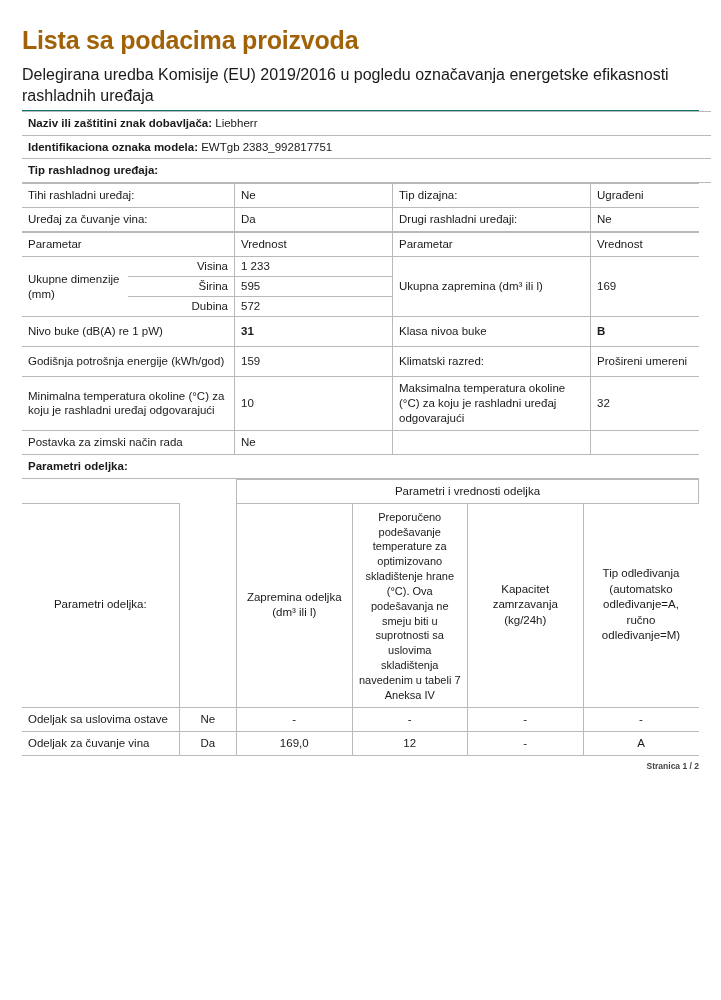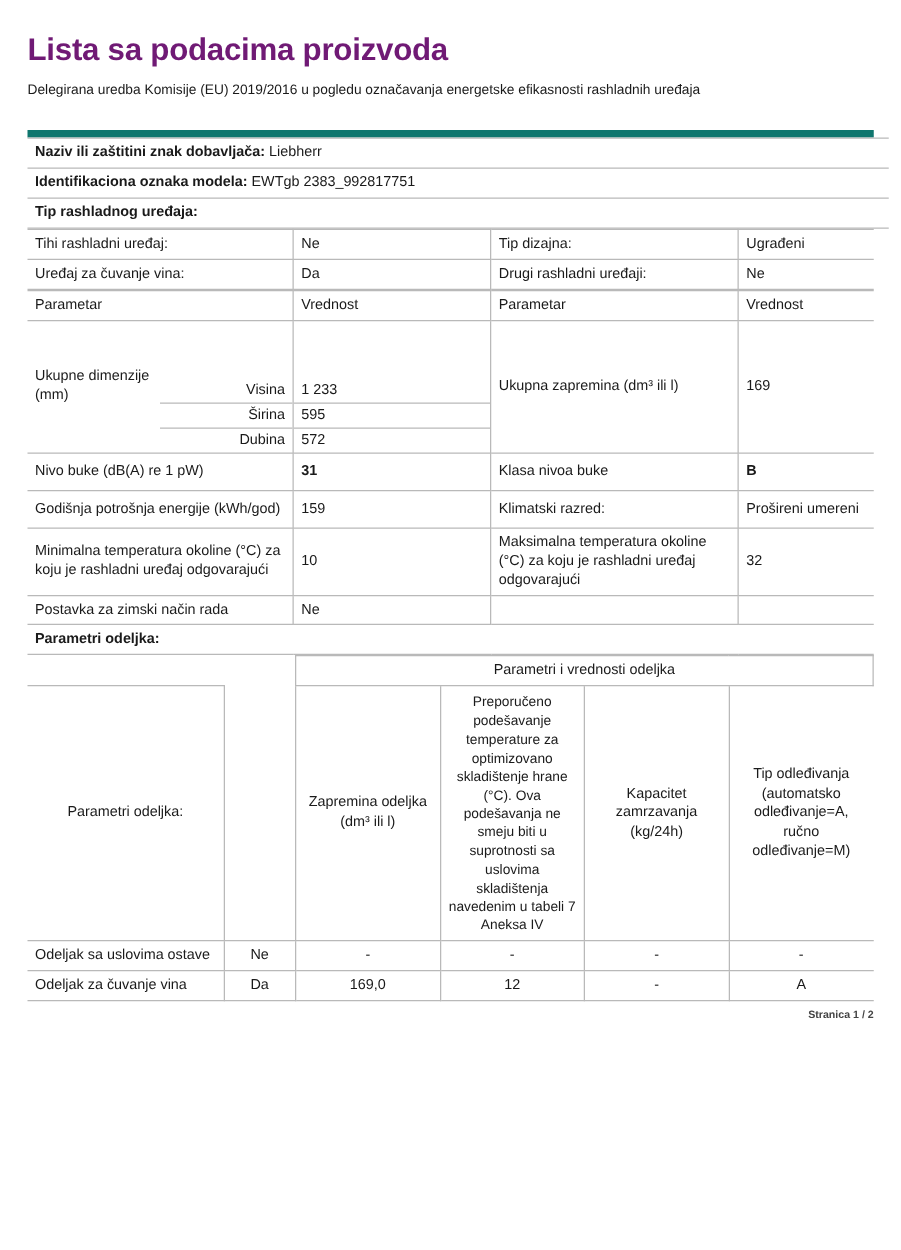--- a/index.html
+++ b/index.html
@@ -15,31 +15,31 @@
     font-size: 11px;
   }
   .page {
     width: 721px;
     height: 1000px;
     box-sizing: border-box;
     padding: 22px 22px 0 22px;
     position: relative;
   }
   .doc-title {
-    color: #701a75;
+    color: #a16207;
     font-size: 25px;
     font-weight: bold;
     letter-spacing: -0.2px;
     margin: 4px 0 10px 0;
   }
   .subtitle {
-    font-size: 11px;
+    font-size: 16px;
     color: #1a1a1a;
-    padding-bottom: 25px;
-    border-bottom: 6px solid #0f766e;
+    padding-bottom: 3px;
+    border-bottom: 1px solid #0f766e;
     line-height: 1.3;
   }
   table {
     border-collapse: collapse;
     width: 677px;
     table-layout: fixed;
   }
   td {
     border: 1px solid #b9b9b9;
     padding: 4px 6px;
@@ -56,21 +56,20 @@
   .tall { height: 30px; }
   .hdr-row td { font-weight: normal; }
   .section-label td {
     border-left: none;
     border-right: none;
     font-weight: bold;
   }
   .nested {
     border-collapse: collapse;
     width: 100%;
-    margin-top: 46px;
   }
   .nested td {
     border: none;
     border-bottom: 1px solid #b9b9b9;
     padding: 2px 6px;
     font-size: 11.5px;
   }
   .nested tr:last-child td { border-bottom: none; }
   .comp-head {
     text-align: center;

